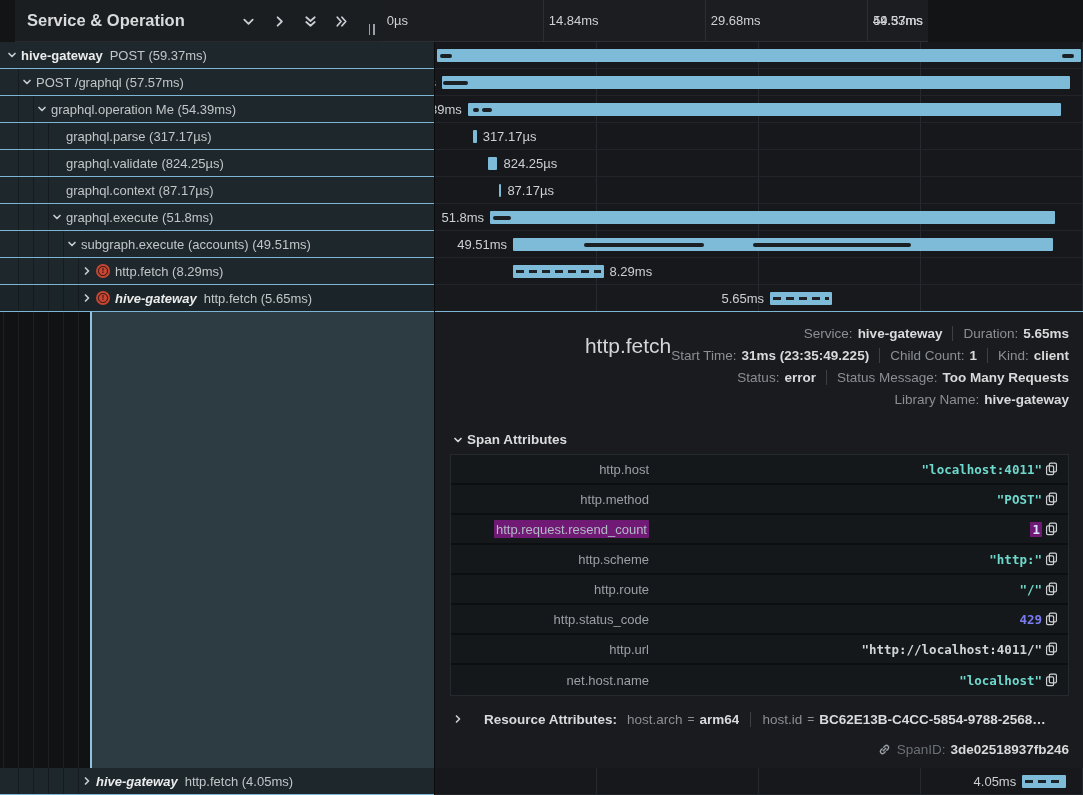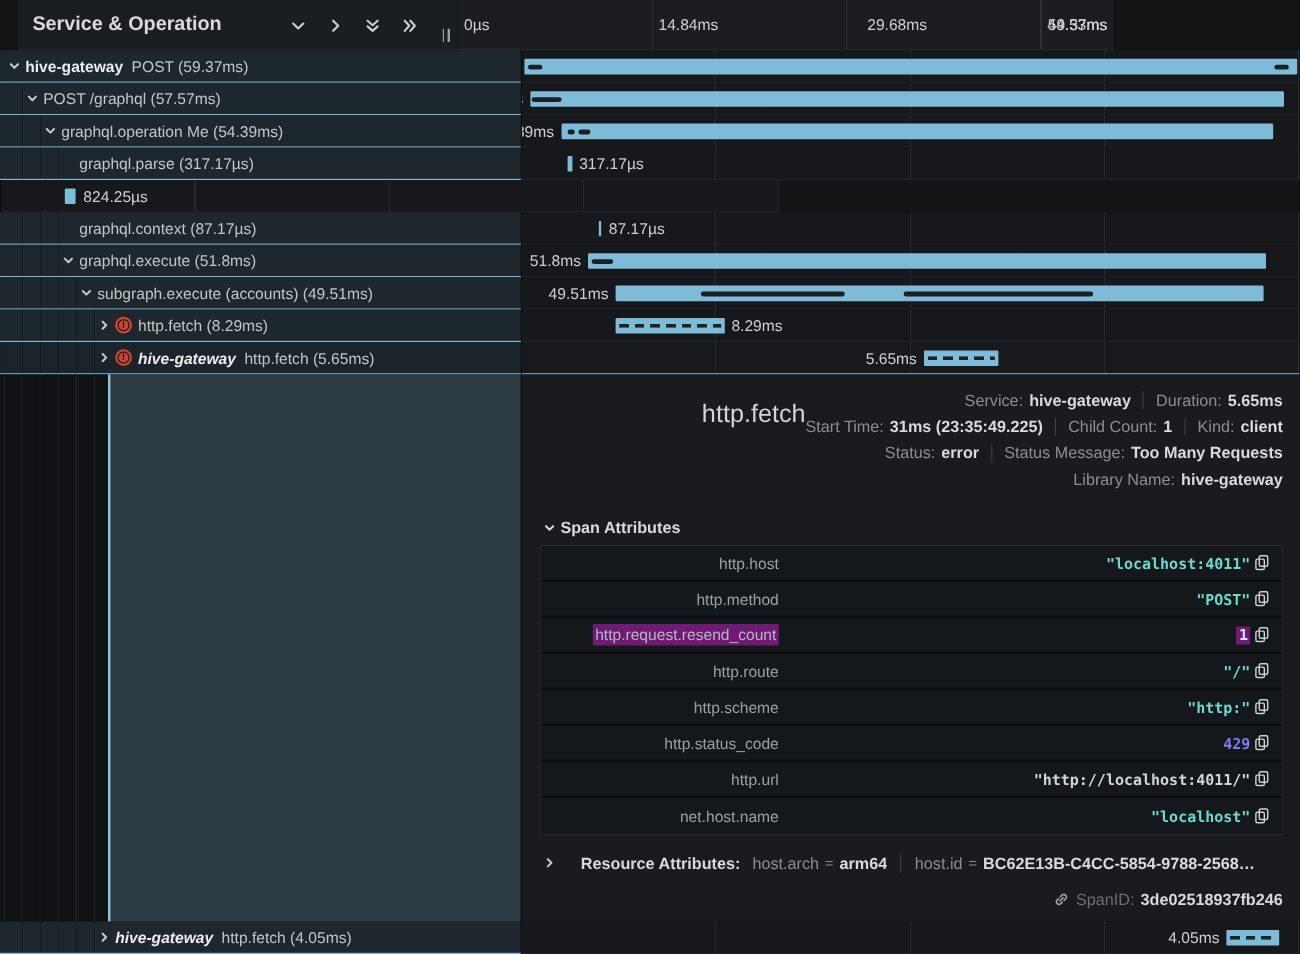--- a/index.html
+++ b/index.html
@@ -141,21 +141,21 @@
         </span>
       </span>
       <span class="resize-handle">
           <i></i>
           <i></i>
         </span>
     </div>
     <div class="header-right">
         <div class="tick" style="left: 5px;">0µs</div>
         <div class="tick" style="left: 167px;">14.84ms</div>
-        <div class="tick" style="left: 341px;">29.68ms</div>
+        <div class="tick" style="left: 329px;">29.68ms</div>
         <div class="tick" style="left: 491px;">44.53ms</div>
         <div class="tick" style="right: 5px;">59.37ms</div>
       </div>
   </div>
 
   <div id="tree-rows" style="position:absolute; top:42px; left:0;">
       <div class="row">
         <div class="row-left" style="padding-left: 7px; background-size: 3px 100%;">
           <span class="twisty">
             <svg width="10" height="10" viewBox="0 0 10 10">
@@ -213,20 +213,24 @@
           <span class="twisty"></span>
           <span class="span-text">graphql.parse (317.17µs)</span>
         </div>
         <div class="lp-divider"></div>
         <div class="row-right">
           <div class="bar" style="left: 38.2011px; width: 3.46178px;"></div>
           <div class="bar-label" style="left: 47.6629px;">317.17µs</div>
         </div>
       </div>
       <div class="row">
+        <div class="row-left" style="padding-left: 52px; background-size: 48px 100%;">
+          <span class="twisty"></span>
+          <span class="span-text">graphql.validate (824.25µs)</span>
+        </div>
         <div class="lp-divider"></div>
         <div class="row-right">
           <div class="bar" style="left: 53.4816px; width: 8.99636px;"></div>
           <div class="bar-label" style="left: 68.4779px;">824.25µs</div>
         </div>
       </div>
       <div class="row">
         <div class="row-left" style="padding-left: 52px; background-size: 48px 100%;">
           <span class="twisty"></span>
           <span class="span-text">graphql.context (87.17µs)</span>
@@ -389,32 +393,32 @@
             <div class="attr-key"><span class="hl">http.request.resend_count</span></div>
             <div class="attr-val number"><span class="hl">1</span></div>
             <button class="copy-btn">
               <svg width="13" height="14" viewBox="0 0 14 15">
                 <rect x="4.7" y="1.2" width="7.6" height="9.4" rx="1.4"></rect>
                 <rect x="1.7" y="4.2" width="7.6" height="9.4" rx="1.4"></rect>
               </svg>
             </button>
           </div>
           <div class="attr-row">
+            <div class="attr-key"><span>http.scheme</span></div>
+            <div class="attr-val string"><span>"http:"</span></div>
+            <button class="copy-btn">
+              <svg width="13" height="14" viewBox="0 0 14 15">
+                <rect x="4.7" y="1.2" width="7.6" height="9.4" rx="1.4"></rect>
+                <rect x="1.7" y="4.2" width="7.6" height="9.4" rx="1.4"></rect>
+              </svg>
+            </button>
+          </div>
+          <div class="attr-row">
             <div class="attr-key"><span>http.route</span></div>
             <div class="attr-val string"><span>"/"</span></div>
-            <button class="copy-btn">
-              <svg width="13" height="14" viewBox="0 0 14 15">
-                <rect x="4.7" y="1.2" width="7.6" height="9.4" rx="1.4"></rect>
-                <rect x="1.7" y="4.2" width="7.6" height="9.4" rx="1.4"></rect>
-              </svg>
-            </button>
-          </div>
-          <div class="attr-row">
-            <div class="attr-key"><span>http.scheme</span></div>
-            <div class="attr-val string"><span>"http:"</span></div>
             <button class="copy-btn">
               <svg width="13" height="14" viewBox="0 0 14 15">
                 <rect x="4.7" y="1.2" width="7.6" height="9.4" rx="1.4"></rect>
                 <rect x="1.7" y="4.2" width="7.6" height="9.4" rx="1.4"></rect>
               </svg>
             </button>
           </div>
           <div class="attr-row">
             <div class="attr-key"><span>http.status_code</span></div>
             <div class="attr-val number"><span>429</span></div>

